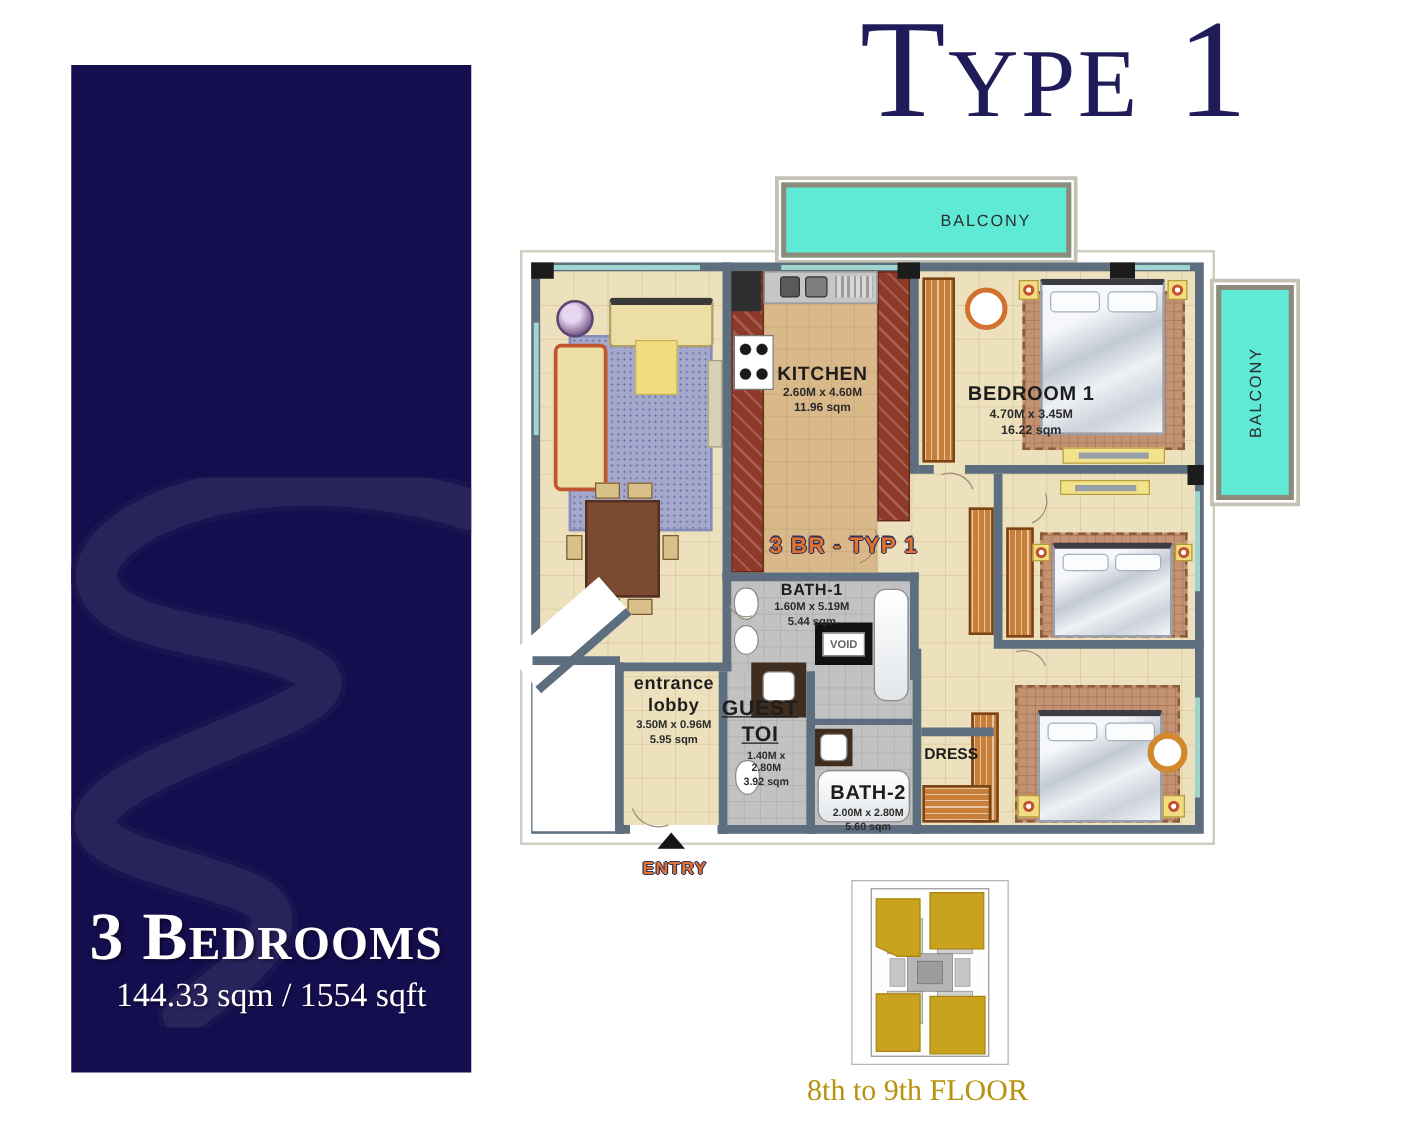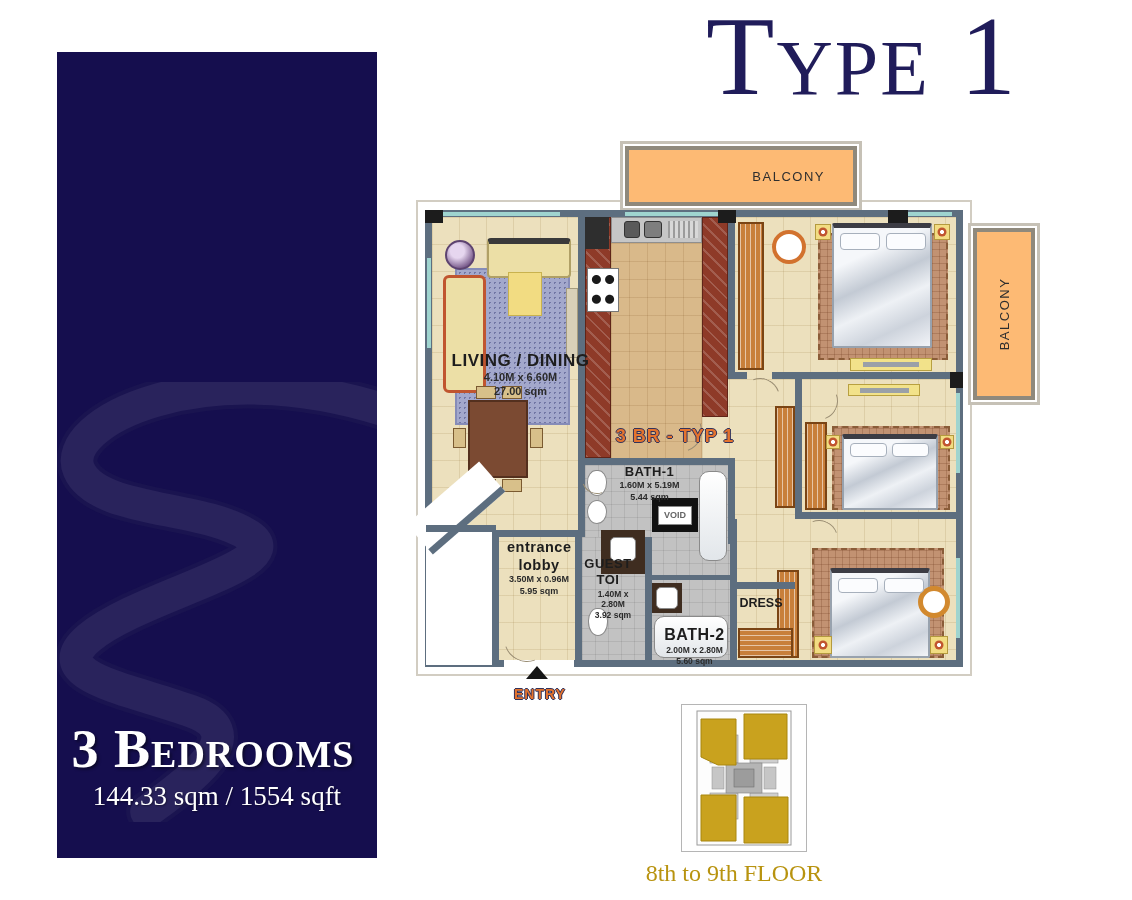--- a/index.html
+++ b/index.html
@@ -9,31 +9,31 @@
   
   .sidebar { position:absolute; left:57px; top:52px; width:320px; height:806px; background:#150e4e; overflow:hidden; }
   .swoosh { position:absolute; left:-10px; top:330px; width:330px; height:440px; }
   .sidebar-heading { position:absolute; left:0; right:8px; bottom:78px; text-align:center;
     font-family:"Liberation Serif",serif; font-variant:small-caps; font-weight:bold;
     font-size:54px; color:#ffffff; letter-spacing:1px; text-shadow:2px 2px 3px rgba(0,0,0,.45); }
   .sidebar-area { position:absolute; left:0; right:0; bottom:46px; text-align:center;
     font-family:"Liberation Serif",serif; font-size:27px; color:#ffffff; text-shadow:1px 1px 2px rgba(0,0,0,.4); }
 
   
-  .page-title { position:absolute; left:688px; top:0px; width:348px; text-align:center;
+  .page-title { position:absolute; left:688px; top:0px; width:348px; text-align:left;
     font-family:"Liberation Serif",serif; font-variant:small-caps; font-size:112px; line-height:1.0;
     color:#201c5a; letter-spacing:2px; }
 
   
   .plan { position:absolute; left:420px; top:138px; width:616px; height:580px; }
   .plan > div { position:absolute; }
 
   .plan-frame { left:-4px; top:62px; width:556px; height:476px; border:2px solid #d2cdc2; z-index:0; }
 
-  .balcony { background:#fdba74; border:4px solid #8f897c; box-shadow:0 0 0 2px #ffffff,0 0 0 5px #c6c1b6; z-index:1; }
+  .balcony { background:#5eead4; border:4px solid #8f897c; box-shadow:0 0 0 2px #ffffff,0 0 0 5px #c6c1b6; z-index:1; }
   .balcony-top { left:205px; top:8px; width:232px; height:60px; }
   .balcony-top .bal-lbl { position:absolute; right:28px; top:50%; transform:translateY(-50%);
     font-size:13px; color:#2e2e2e; letter-spacing:1.5px; }
   .balcony-right { left:553px; top:90px; width:62px; height:172px; }
   .balcony-right .bal-lbl { position:absolute; left:50%; top:50%; transform:translate(-50%,-50%) rotate(-90deg);
     font-size:13px; color:#2e2e2e; letter-spacing:1.5px; white-space:nowrap; }
 
   .unit-floor { left:5px; top:72px; width:538px; height:457px; border:7px solid #5d6e7f;
     background-color:#ece0bd;
     background-image:linear-gradient(rgba(150,120,60,.17) 1px,transparent 1px),
@@ -86,21 +86,21 @@
   
   .lbl { position:absolute; z-index:8; text-align:center; color:#1d1d1d; font-weight:bold; line-height:1.25; }
   .lbl .nm { letter-spacing:.5px; }
   .lbl .dm, .lbl .ar { color:#2b2b2b; }
   .lbl-living .nm{font-size:17px;} .lbl-living .dm,.lbl-living .ar{font-size:11px;}
   .lbl-kitchen .nm{font-size:15.5px;} .lbl-kitchen .dm,.lbl-kitchen .ar{font-size:9.5px;}
   .lbl-bed .nm{font-size:16px;} .lbl-bed .dm,.lbl-bed .ar{font-size:10px;}
   .lbl-master .nm{font-size:15px; max-width:112px; margin:0 auto;} .lbl-master .dm,.lbl-master .ar{font-size:10px;}
   .lbl-bath .nm{font-size:13px;} .lbl-bath .dm,.lbl-bath .ar{font-size:9px;}
   .lbl-bath2 .nm{font-size:16px;margin-top:46px;} .lbl-bath2 .dm,.lbl-bath2 .ar{font-size:8.5px;}
-  .lbl-guest .nm{font-size:13px;} .lbl-guest .dm,.lbl-guest .ar{font-size:8.5px;margin-left:10px;}
+  .lbl-guest .nm{font-size:17px;text-decoration:underline;} .lbl-guest .dm,.lbl-guest .ar{font-size:8.5px;margin-left:10px;}
   .lbl-lobby .nm{font-size:14.5px; max-width:64px; margin:0 auto;} .lbl-lobby .dm,.lbl-lobby .ar{font-size:9px;}
   .lbl-dress { font-size:12.5px; }
   .unit-label { position:absolute; left:170px; top:288px; width:170px; z-index:8; text-align:center;
     font-size:18px; font-weight:bold; color:#e4732e; letter-spacing:1px;
     text-shadow:-1px 0 #33335c,1px 0 #33335c,0 -1px #33335c,0 1px #33335c; }
   .entry-label { position:absolute; left:72px; top:548px; width:96px; z-index:8; text-align:center;
     font-size:14px; font-weight:bold; color:#e4732e; letter-spacing:1px;
     text-shadow:-1px 0 #33335c,1px 0 #33335c,0 -1px #33335c,0 1px #33335c; }
   .entry-arrow { position:absolute; left:106px; top:528px; width:0; height:0; z-index:8;
     border-left:11px solid transparent; border-right:11px solid transparent; border-bottom:13px solid #151515; }
@@ -266,24 +266,29 @@
 
   <div class="wardrobe h" style="left:318px;top:490px;width:55px;height:30px;position:absolute;"></div>
 
   <div class="arc" style="left:240px;top:272px;width:42px;height:42px;transform:rotate(115deg);"></div>
   <div class="arc" style="left:320px;top:240px;width:40px;height:40px;transform:rotate(25deg);"></div>
   <div class="arc" style="left:380px;top:244px;width:38px;height:38px;transform:rotate(115deg);"></div>
   <div class="arc" style="left:380px;top:382px;width:38px;height:38px;transform:rotate(25deg);"></div>
   <div class="arc" style="left:84px;top:478px;width:46px;height:46px;transform:rotate(205deg);"></div>
   <div class="arc" style="left:162px;top:326px;width:30px;height:30px;transform:rotate(205deg);"></div>
 
-  <div class="lbl lbl-living" style="left:18px;top:212px;width:165px;">
-    <div class="nm">LIVING / DINING</div>
-    <div class="dm">4.10M x 6.60M</div>
-    <div class="ar">27.00 sqm</div>
+  <div class="lbl lbl-kitchen" style="left:178px;top:152px;width:120px;">
+    <div class="nm">KITCHEN</div>
+    <div class="dm">2.60M x 4.60M</div>
+    <div class="ar">11.96 sqm</div>
+  </div>
+  <div class="lbl lbl-bed" style="left:320px;top:168px;width:170px;">
+    <div class="nm">BEDROOM 1</div>
+    <div class="dm">4.70M x 3.45M</div>
+    <div class="ar">16.22 sqm</div>
   </div>
   <div class="lbl lbl-bath" style="left:172px;top:326px;width:115px;">
     <div class="nm">BATH-1</div>
     <div class="dm">1.60M x 5.19M</div>
     <div class="ar">5.44 sqm</div>
   </div>
   <div class="lbl lbl-bath2" style="left:232px;top:441px;width:85px;">
     <div class="nm">BATH-2</div>
     <div class="dm">2.00M x 2.80M</div>
     <div class="ar">5.60 sqm</div>

